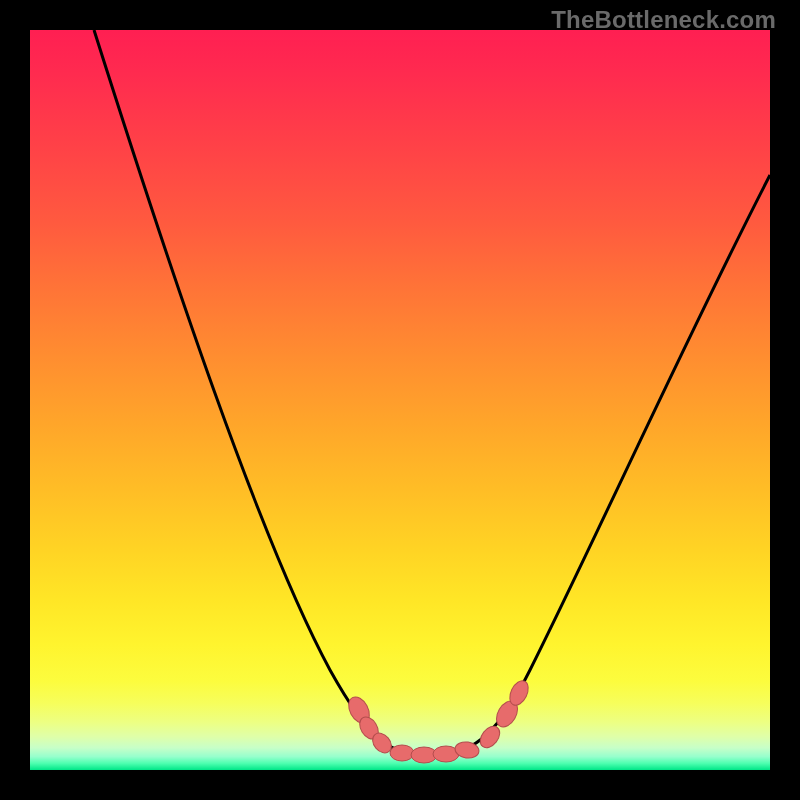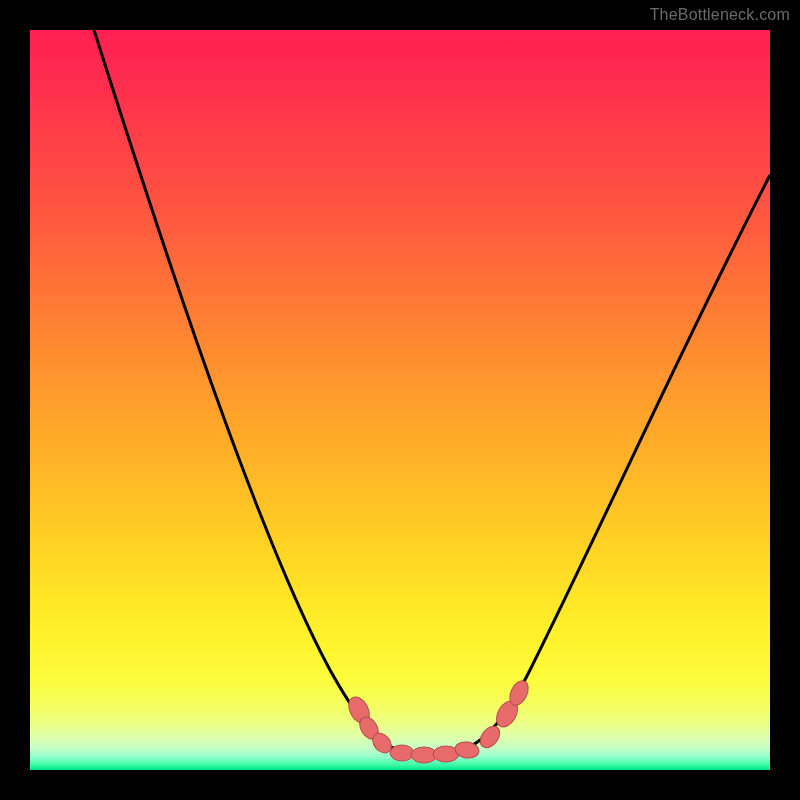--- a/index.html
+++ b/index.html
@@ -44,24 +44,24 @@
       #dfffa9 95.5%,
       #c7ffc8 97%,
       #96ffcd 98.2%,
       #4effb0 99.1%,
       #00e688 100%
     );
   }
   .watermark {
     position: absolute;
     top: 6px;
-    right: 10px;
+    right: 24px;
     color: #6a6a6a;
-    font-size: 16px;
-    font-weight: 400;
+    font-size: 24px;
+    font-weight: 700;
     letter-spacing: 0.2px;
     user-select: none;
   }
   svg.curve {
     position: absolute;
     left: 0;
     top: 0;
     width: 740px;
     height: 740px;
     overflow: visible;

